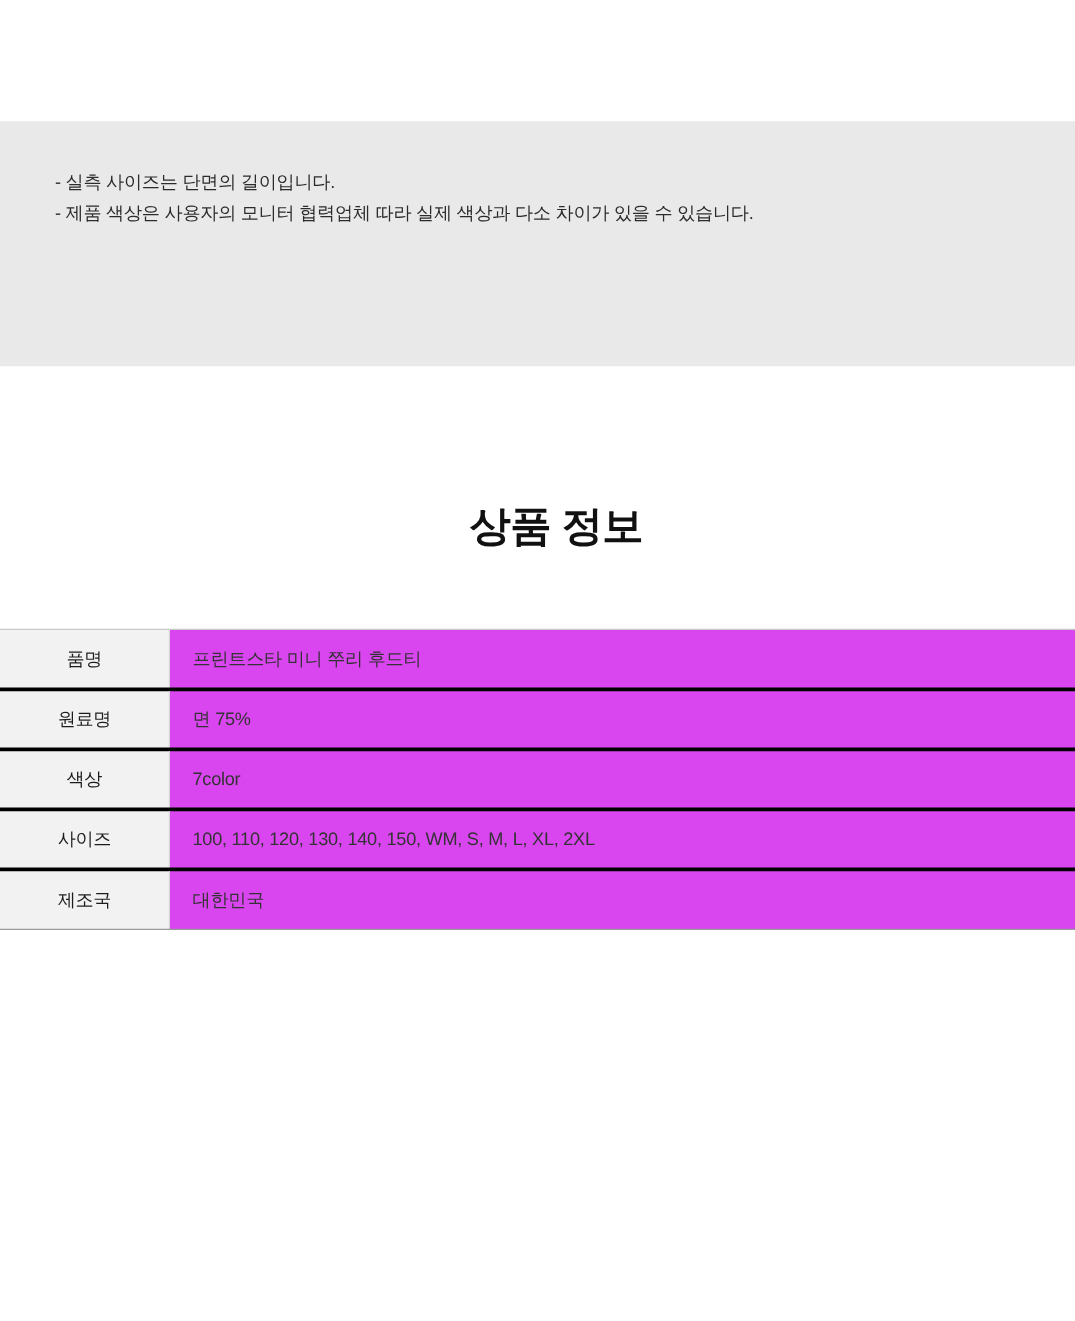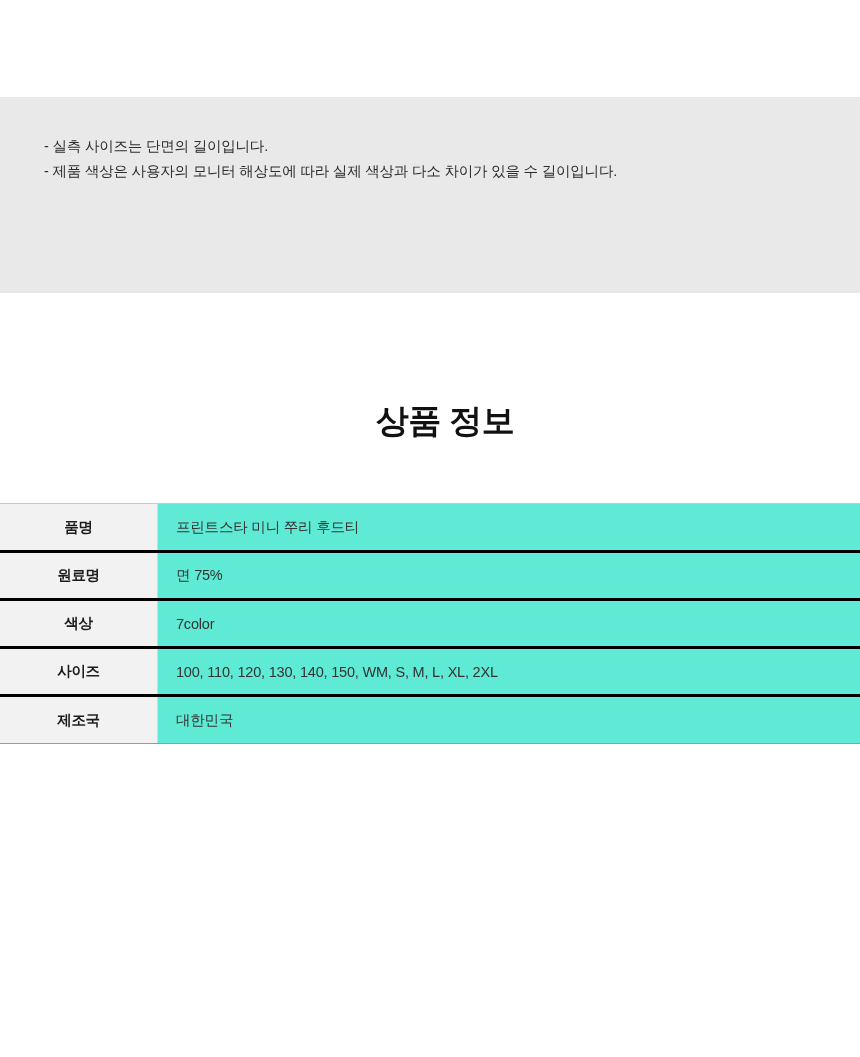--- a/index.html
+++ b/index.html
@@ -80,47 +80,47 @@
   }
   .info-table tr:first-child th,
   .info-table tr:first-child td {
     border-top: 1px solid #c8c8c8;
   }
   .info-table tr:last-child th,
   .info-table tr:last-child td {
     border-bottom: 1px solid #9a9a9a;
   }
   .info-table th {
-    width: 157px;
+    width: 135px;
     background: #f2f2f2;
     text-align: center;
     font-size: 14.5px;
-    font-weight: bold;
+    font-weight: normal;
     color: #1c1c1c;
     letter-spacing: -0.3px;
     border-right: 1px solid #d8d8d8;
   }
   .info-table td {
-    background: #5eead4;
+    background: #d946ef;
     font-size: 14.5px;
     font-weight: normal;
     color: #333333;
     letter-spacing: -0.2px;
     padding-left: 18px;
   }
 </style>
 </head>
 <body>
 
 <div class="page">
 
   <div class="notice-block">
     <div class="notice-list">
       <div class="notice-line">- 실측 사이즈는 단면의 길이입니다.</div>
-      <div class="notice-line">- 제품 색상은 사용자의 모니터 해상도에 따라 실제 색상과 다소 차이가 있을 수 길이입니다.</div>
+      <div class="notice-line">- 제품 색상은 사용자의 모니터 협력업체 따라 실제 색상과 다소 차이가 있을 수 있습니다.</div>
     </div>
   </div>
 
   <div class="section-title">상품 정보</div>
 
   <table class="info-table">
     <tbody>
       <tr>
         <th>품명</th>
         <td>프린트스타 미니 쭈리 후드티</td>

